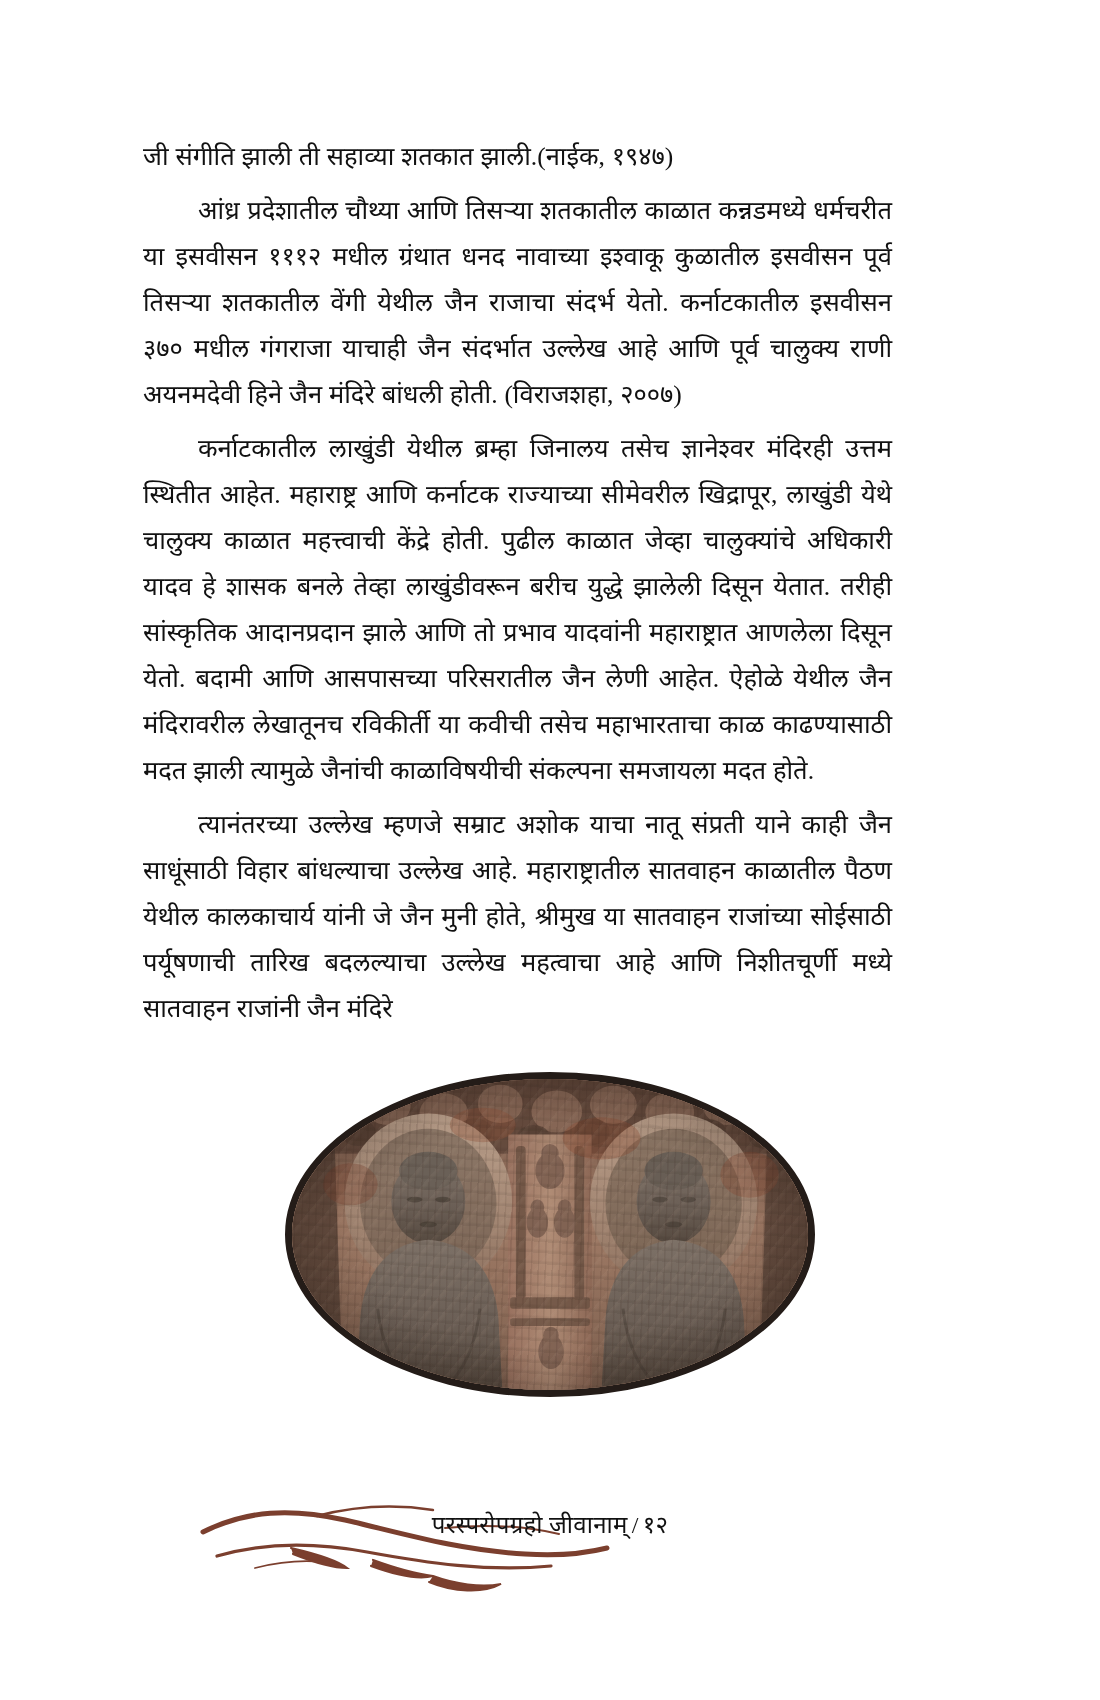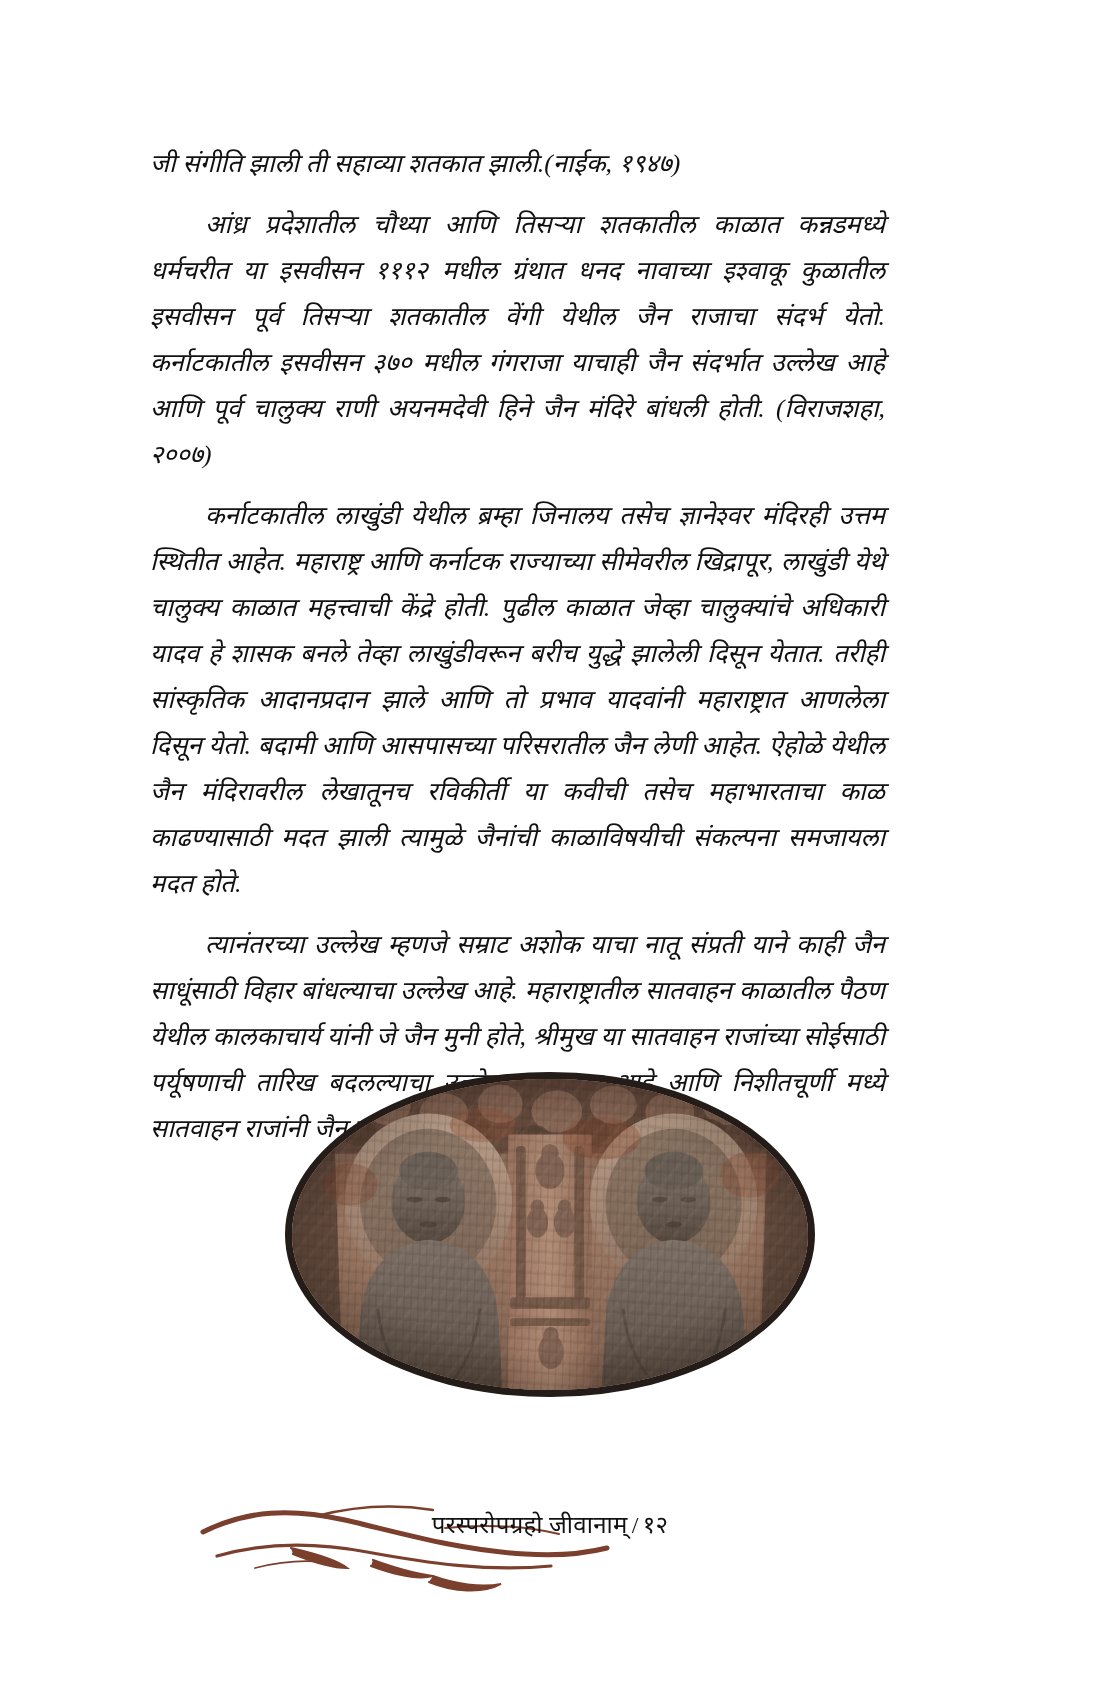--- a/index.html
+++ b/index.html
@@ -22,29 +22,28 @@
   }
 
   
   .textblock {
     position: absolute;
     left: 135px;
     top: 126px;
     width: 765px;
   }
   .para {
-    margin: 15px;
+    margin: 8px;
     text-align: justify;
     text-justify: inter-word;
     font-size: 25.5px;
     line-height: 46px;
     letter-spacing: 0;
     word-spacing: 0.5px;
     color: #111111;
-    font-style: italic;
   }
   .para.indented {
     text-indent: 55px;
   }
   .para + .para {
     margin-top: 0;
   }
 
   
   .figure-wrap {

